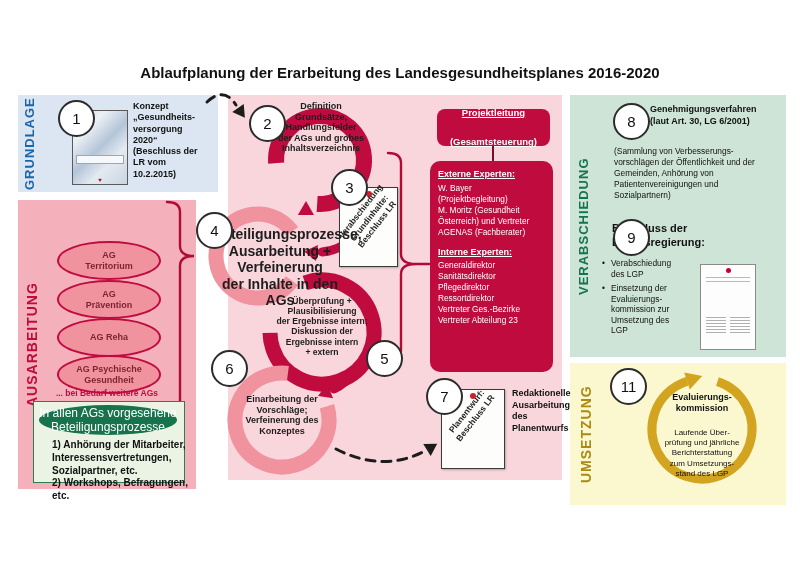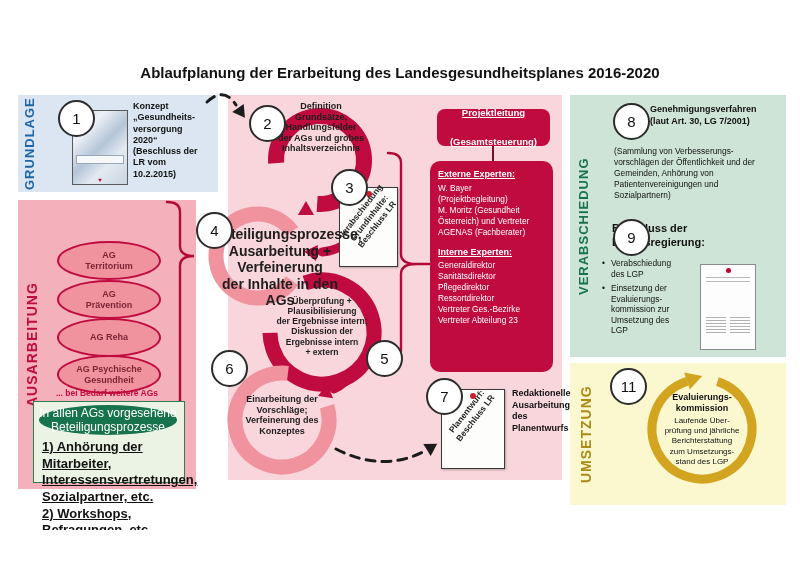--- a/index.html
+++ b/index.html
@@ -40,21 +40,21 @@
 
   
   #lbl-aus{left:22px;top:200px;height:289px;width:20px;font-size:14px;color:var(--crimson);}
   .ag{position:absolute;left:57px;width:100px;height:35px;border-radius:50%;background:var(--salmon);
       border:2px solid var(--crimson);color:#7d2433;font-weight:700;font-size:9px;line-height:1.15;
       display:flex;align-items:center;justify-content:center;text-align:center;z-index:2;}
   #t-agnote{left:40px;top:388px;width:134px;text-align:center;font-size:8.5px;font-weight:700;color:var(--crimson);z-index:2;}
   #betbox{left:33px;top:401px;width:150px;height:80px;background:var(--green-box);border:1.5px solid #2e7d4f;z-index:2;}
   #betbox .hdr{position:absolute;left:5px;top:3px;width:138px;height:30px;border-radius:50%;background:var(--green-dark);
                color:#fff;font-weight:400;font-size:12px;line-height:1.2;display:flex;align-items:center;justify-content:center;text-align:center;}
-  #betbox .bod{position:absolute;left:8px;top:37px;width:140px;font-size:13px;font-weight:700;line-height:1.28;color:#111;text-decoration:underline;}
+  #betbox .bod{position:absolute;left:18px;top:37px;width:140px;font-size:10px;font-weight:700;line-height:1.28;color:#111;}
 
   
   .ctext{position:absolute;z-index:2;text-align:center;font-weight:700;color:#1d1d1d;line-height:1.18;}
   #t-s2{left:259px;top:101px;width:124px;font-size:9px;}
   #t-s4{left:213px;top:226px;width:134px;font-size:14px;}
   #t-s5{left:259px;top:296px;width:126px;font-size:8.6px;}
   #t-s6{left:222px;top:394px;width:120px;font-size:9px;}
   #t-s7{left:512px;top:388px;width:80px;font-size:9px;text-align:left;font-weight:700;line-height:1.3;position:absolute;z-index:2;}
 
   
@@ -90,21 +90,21 @@
               background:repeating-linear-gradient(to bottom,#b9b9b9 0 1px,transparent 1px 4px);}
   #thumb9 .bl1{position:absolute;left:5px;bottom:14px;width:20px;height:18px;
               background:repeating-linear-gradient(to bottom,#b0b0b0 0 1px,transparent 1px 3px);}
   #thumb9 .bl2{position:absolute;right:5px;bottom:14px;width:20px;height:18px;
               background:repeating-linear-gradient(to bottom,#b0b0b0 0 1px,transparent 1px 3px);}
 
   
   #lbl-umsetz{left:576px;top:363px;height:142px;width:20px;font-size:14px;color:var(--gold-dark);}
   #t-s10{left:650px;top:392px;width:104px;text-align:center;position:absolute;z-index:2;}
   #t-s10 .tt{font-size:9px;font-weight:700;line-height:1.25;}
-  #t-s10 .bb{font-size:8px;line-height:1.3;margin-top:1px;}
+  #t-s10 .bb{font-size:8px;line-height:1.3;margin-top:13px;}
 
   
   .ringC{fill:none;stroke:var(--crimson);}
   .ringS{fill:none;stroke:var(--salmon);}
   .ringG{fill:none;stroke:var(--gold);}
   .connC{fill:none;stroke:var(--crimson);stroke-width:9;stroke-linecap:round;}
   .fillC{fill:var(--crimson);}
   .fillG{fill:var(--gold);}
   .fillK{fill:#1c1c1c;}
   .brace{fill:none;stroke:#b00a35;stroke-width:2.4;stroke-linecap:round;}
@@ -248,21 +248,21 @@
 Sanitätsdirektor
 Pflegedirektor
 Ressortdirektor
 Vertreter Ges.-Bezirke
 Vertreter Abteilung 23</div>
   </div>
 
   <div id="lbl-verab" class="abs vlabel z2">VERABSCHIEDUNG</div>
   <div class="num" style="left:613px;top:103px;">8</div>
   <div id="t-s8t" class="pl">Genehmigungsverfahren
-(laut Art. 30, LG 7/2001)</div>
+(laut Art. 30, LG 6/2001)</div>
   <div id="t-s8b" class="pl">(Sammlung von Verbesserungs-
 vorschlägen der Öffentlichkeit und der
 Gemeinden, Anhörung von
 Patientenvereinigungen und
 Sozialpartnern)</div>
   <div class="num" style="left:613px;top:219px;">9</div>
   <div id="t-s9t" class="pl">Beschluss der
 Landesregierung:</div>
   <div id="bullets9">
     <div class="brow pl">Verabschiedung

